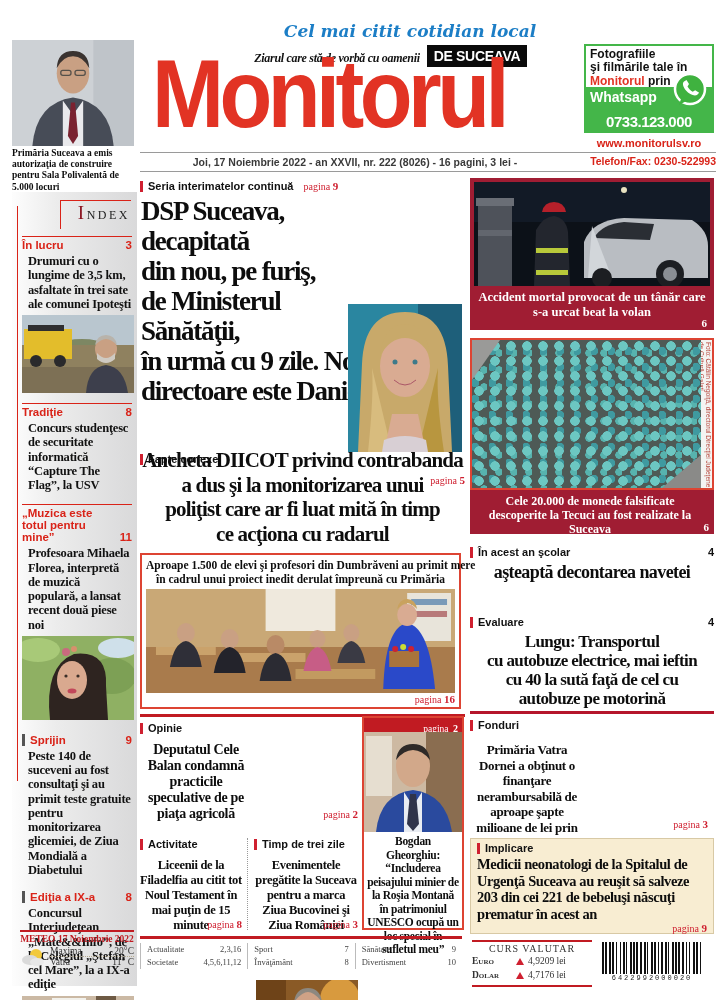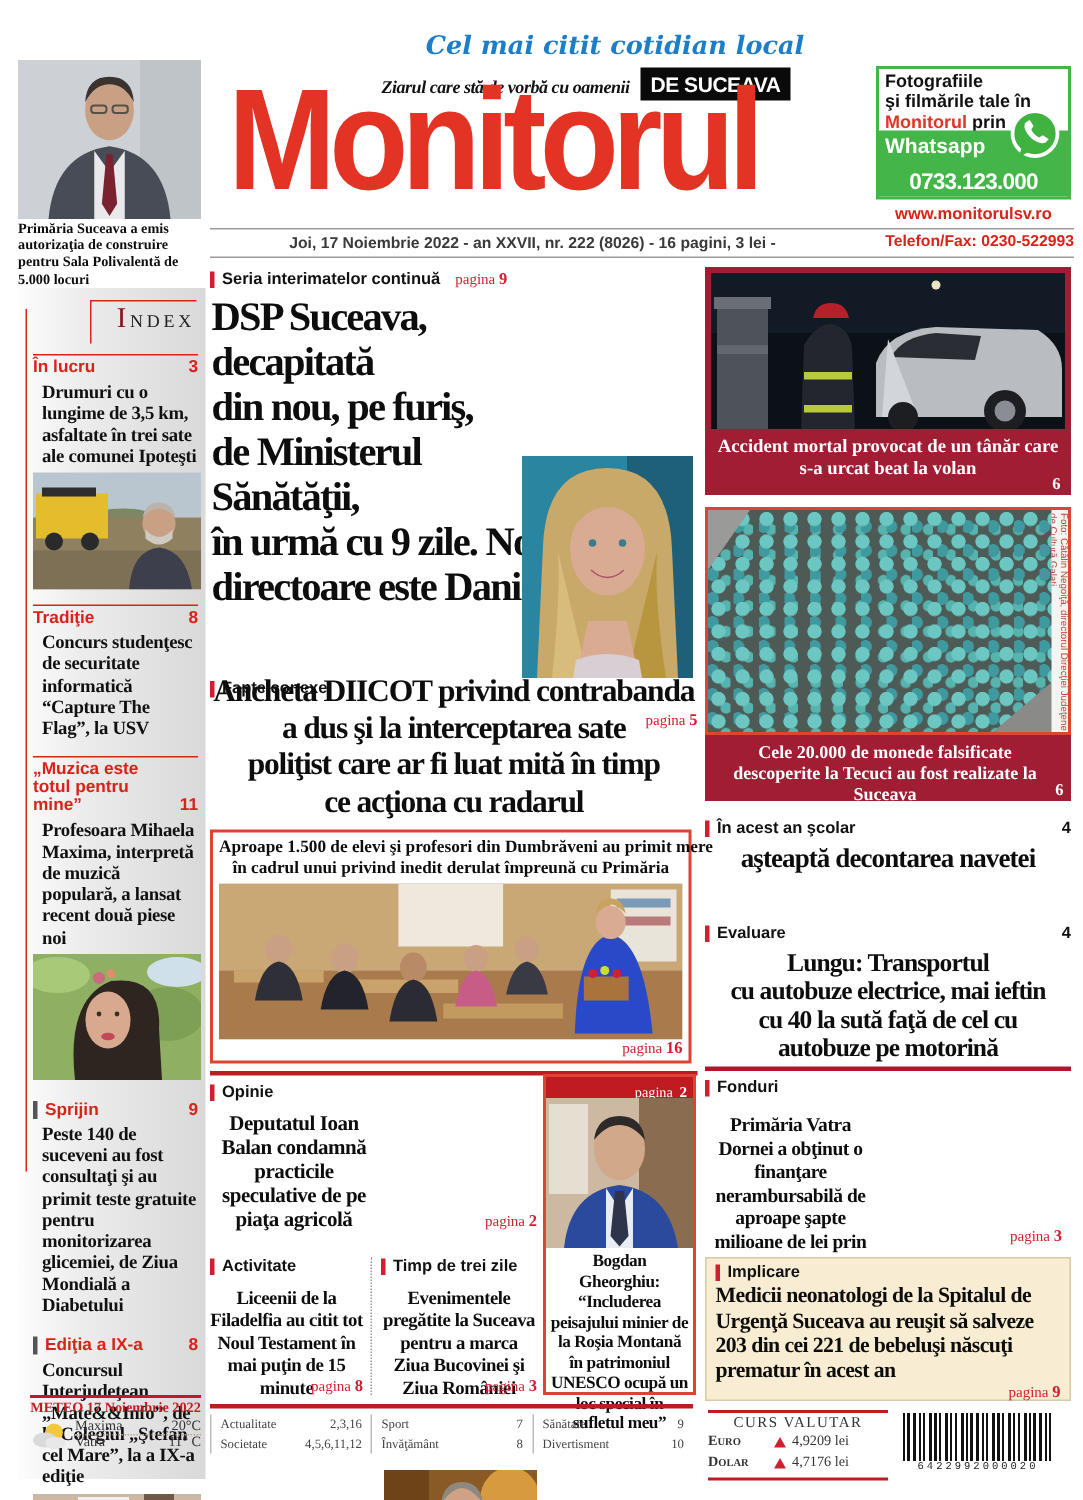--- a/index.html
+++ b/index.html
@@ -124,21 +124,21 @@
         <span>8</span>
       </div>
       <div class="shl">Concurs studenţesc de securitate informatică “Capture The Flag”, la USV</div>
     </div>
 
     <div style="margin-bottom:12px;">
       <div class="slab topline">
         <span style="max-width:82px;">„Muzica este totul pentru mine”</span>
         <span>11</span>
       </div>
-      <div class="shl">Profesoara Mihaela Maxima, interpretă de muzică populară, a lansat recent două piese noi</div>
+      <div class="shl">Profesoara Mihaela Florea, interpretă de muzică populară, a lansat recent două piese noi</div>
       <div class="ph" style="width:112px;height:84px;margin-top:4px;">
         <svg viewBox="0 0 112 84" preserveAspectRatio="none">
           <rect width="112" height="84" fill="#8fb063"></rect>
           <ellipse cx="16" cy="14" rx="22" ry="12" fill="#a8c978"></ellipse>
           <ellipse cx="96" cy="12" rx="20" ry="10" fill="#cfe0ea"></ellipse>
           <ellipse cx="90" cy="40" rx="24" ry="18" fill="#7da055"></ellipse>
           <path d="M28 84 Q22 30 52 18 Q86 14 84 50 L86 84 Z" fill="#2e2420"></path>
           <ellipse cx="50" cy="44" rx="15" ry="19" fill="#d9a98f"></ellipse>
           <ellipse cx="50" cy="55" rx="4.5" ry="2.5" fill="#c2485a"></ellipse>
           <circle cx="44" cy="40" r="1.6" fill="#3a2e28"></circle>
@@ -244,29 +244,29 @@
     </svg>
   </div>
 
   <div class="kick abs" style="left:140px;top:432px;width:325px;">
     <span class="kbar"></span>
     <span>Fapte conexe</span>
     <span class="pag" style="margin-left:auto;margin-top:42px;"><span>pagina</span> <b>5</b></span>
   </div>
   <div class="hl abs" style="left:140px;top:448px;width:325px;font-size:21px;line-height:24.5px;letter-spacing:-0.8px;text-align:center;">
     <span class="nw">Ancheta DIICOT privind contrabanda</span>
-    <span class="nw">a dus şi la interceptarea sate</span>
+    <span class="nw">a dus şi la monitorizarea unui</span>
     <span class="nw">poliţist care ar fi luat mită în timp</span>
     <span class="nw">ce acţiona cu radarul</span>
   </div>
 
   <div class="abs" style="left:140px;top:553px;width:321px;border:2px solid #d43; background:#fff;padding:4px 4px 2px 4px;box-sizing:border-box;">
     <div class="hl" style="font-size:11.5px;line-height:13.5px;text-align:center;">
       <span class="nw">Aproape 1.500 de elevi şi profesori din Dumbrăveni au primit mere</span>
-      <span class="nw">în cadrul unui privind inedit derulat împreună cu Primăria</span>
+      <span class="nw">în cadrul unui proiect inedit derulat împreună cu Primăria</span>
     </div>
     <div class="ph" style="width:100%;height:104px;margin-top:3px;">
       <svg viewBox="0 0 310 104" preserveAspectRatio="none">
         <rect width="310" height="58" fill="#c9a876"></rect>
         <rect x="120" y="0" width="70" height="42" fill="#efe9dd"></rect>
         <rect x="262" y="4" width="44" height="48" fill="#e8e4da"></rect>
         <rect x="266" y="10" width="36" height="6" fill="#7a9ab8"></rect>
         <rect x="266" y="22" width="36" height="6" fill="#b87a7a"></rect>
         <rect y="58" width="310" height="46" fill="#a97b4c"></rect>
         <rect x="10" y="58" width="60" height="8" fill="#caa26b"></rect>
@@ -293,21 +293,21 @@
     </div>
     <div style="text-align:right;" class="pag"><span>pagina</span> <b>16</b></div>
   </div>
 
   <div class="abs" style="left:140px;top:714px;width:325px;height:3px;background:#c11b22;"></div>
 
   <div class="kick abs" style="left:140px;top:722px;width:120px;">
     <span class="kbar"></span>
     <span>Opinie</span>
   </div>
-  <div class="hl abs" style="left:142px;top:742px;width:108px;font-size:14px;line-height:16px;text-align:center;letter-spacing:-0.3px;">Deputatul Ioan Balan condamnă practicile speculative de pe piaţa agricolă</div>
+  <div class="hl abs" style="left:142px;top:742px;width:108px;font-size:14px;line-height:16px;text-align:center;letter-spacing:-0.3px;">Deputatul Cele Balan condamnă practicile speculative de pe piaţa agricolă</div>
   <div class="ph abs" style="left:256px;top:726px;width:102px;height:80px;">
     <svg viewBox="0 0 102 80" preserveAspectRatio="none">
       <rect width="102" height="80" fill="#8a5a26"></rect>
       <ellipse cx="84" cy="20" rx="20" ry="22" fill="#d89a3e"></ellipse>
       <rect x="0" y="0" width="30" height="80" fill="#6e4318"></rect>
       <path d="M22 80 Q26 48 50 44 Q74 48 80 80 Z" fill="#2e3d55"></path>
       <path d="M44 48 L52 60 L58 48 L58 80 L44 80 Z" fill="#e9e9ec"></path>
       <path d="M50 50 L54 50 L56 74 L52 80 L48 74 Z" fill="#3a6ad8"></path>
       <ellipse cx="52" cy="26" rx="14" ry="17" fill="#cfa286"></ellipse>
       <path d="M38 22 Q40 8 52 8 Q64 8 66 22 Q58 12 52 12 Q46 12 38 22 Z" fill="#8d8880"></path>

